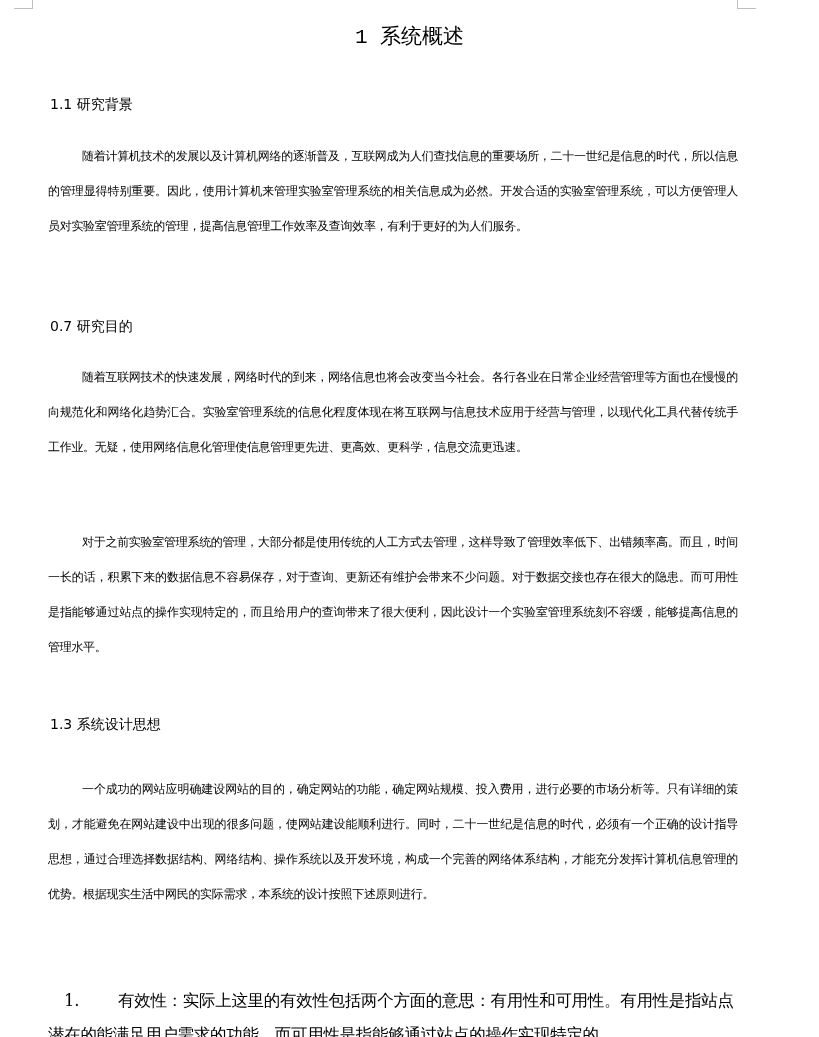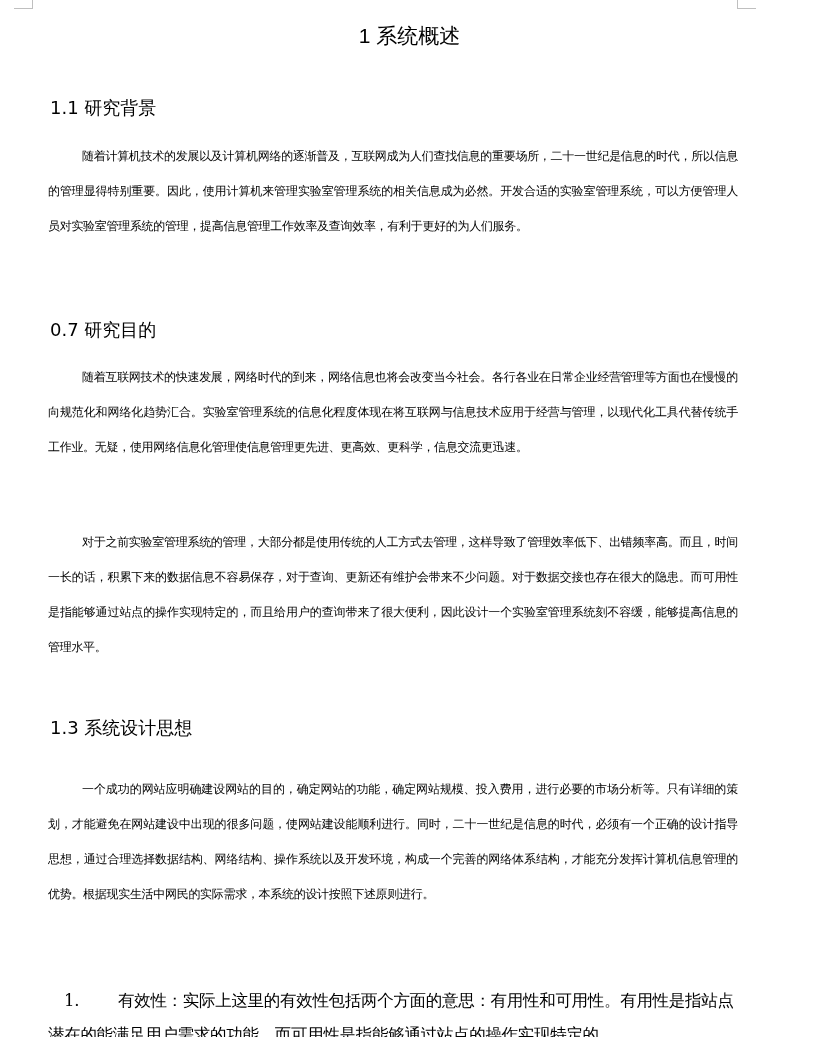--- a/index.html
+++ b/index.html
@@ -2,23 +2,23 @@
 <html><head>
 <meta charset="utf-8">
 <style>
   html, body { margin: 0; padding: 0; background: #ffffff; }
   body { width: 819px; height: 1037px; overflow: hidden; position: relative;
          font-family: "DejaVu Serif", "Liberation Serif", serif; color: #000; }
   .corner { position: absolute; border-color: #bfbfbf; border-style: solid; width: 18px; height: 8px; }
   .corner.tl { left: 14px; top: 0; border-width: 0 1px 1px 0; }
   .corner.tr { left: 737px; top: 0; border-width: 0 0 1px 1px; }
   .title { position: absolute; left: 0; width: 819px; top: 22px; text-align: center;
-           font-family: Liberation Sans, sans-serif; font-size: 21px; }
+           font-family: Liberation Mono, monospace; font-size: 21px; }
   .h2 { position: absolute; left: 50px; font-family: "DejaVu Sans", "Liberation Sans", sans-serif;
-        font-size: 18px; }
+        font-size: 14px; }
   .para { position: absolute; left: 48px; width: 690px; font-size: 12px; line-height: 35px;
           text-indent: 34px; text-align: justify; letter-spacing: -0.3px; }
   .list-item { position: absolute; left: 48px; width: 700px; font-size: 16.5px; line-height: 33.5px; letter-spacing: -0.3px; }
   .list-num { display: inline-block; width: 70px; padding-left: 16px; box-sizing: border-box; }
 </style>
 </head>
 <body>
 
 <div class="corner tl"></div>
 <div class="corner tr"></div>

